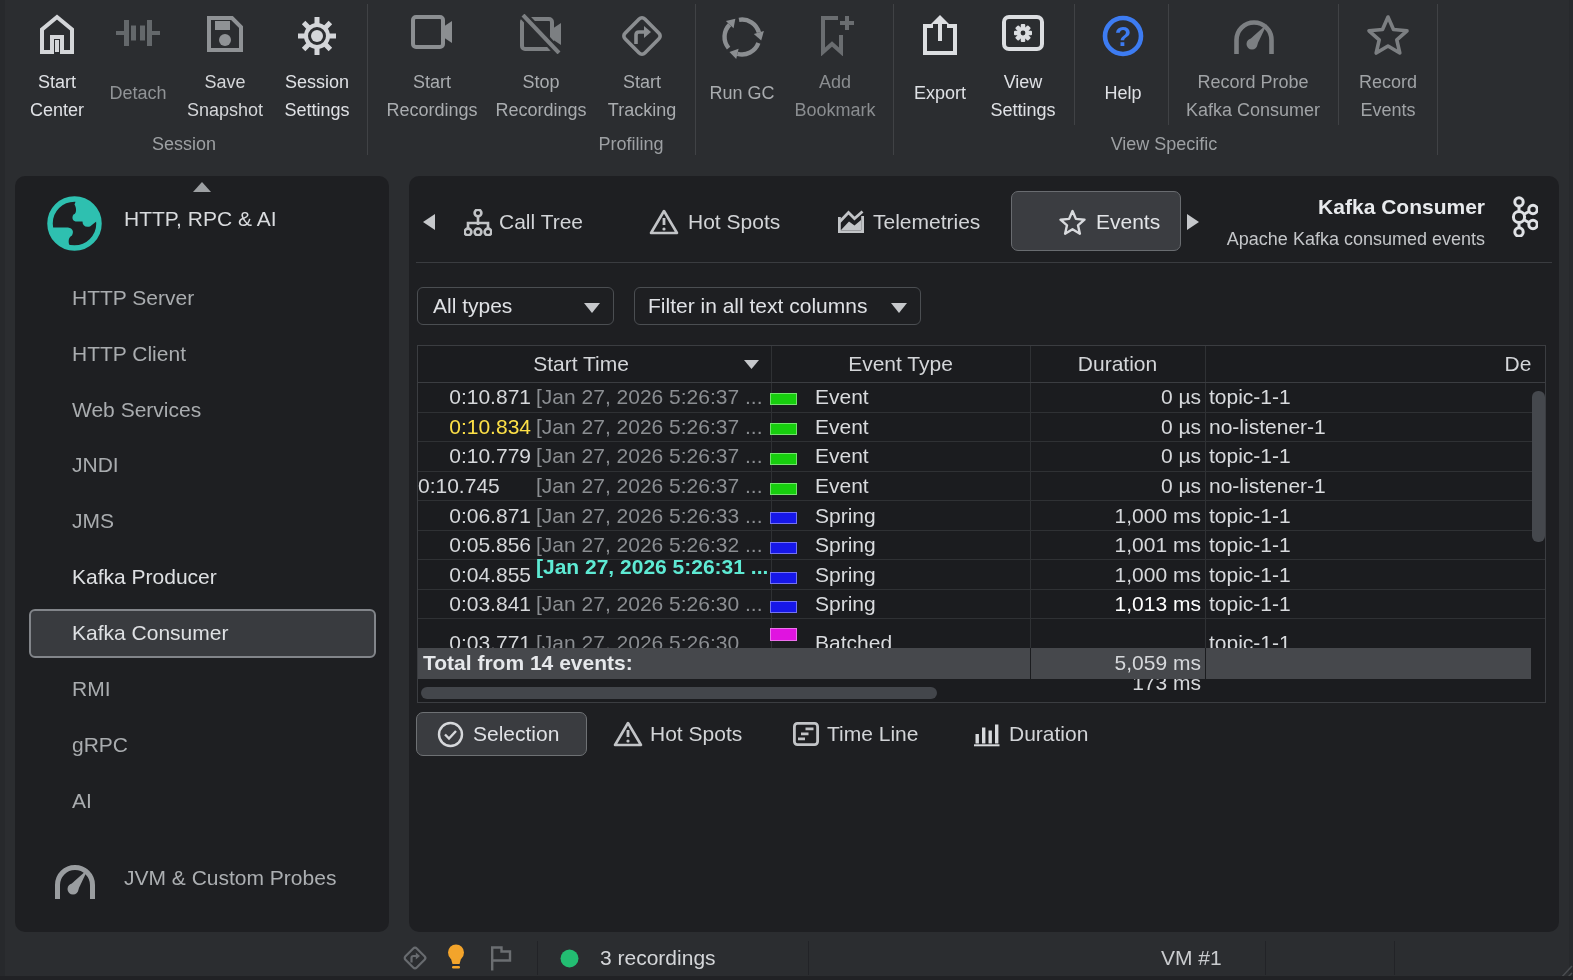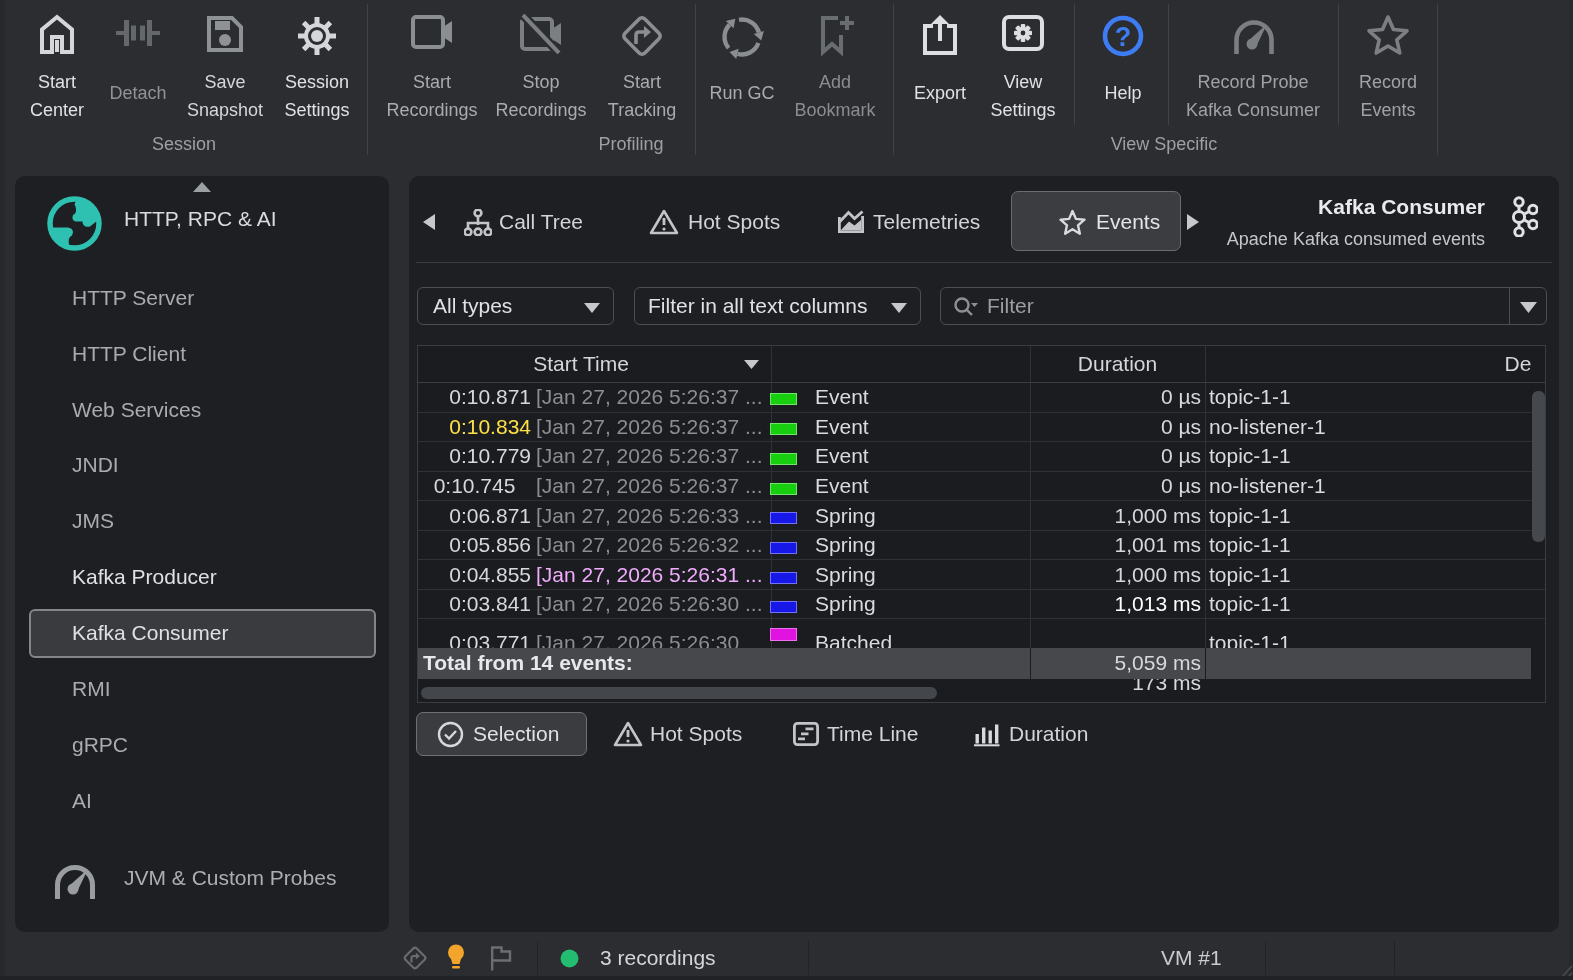--- a/index.html
+++ b/index.html
@@ -294,36 +294,25 @@
     <svg class="abs" style="right:13px;top:15px;" width="16" height="10" viewBox="0 0 16 10">
         <path d="M0 0 H16 L8 10 Z" fill="#c6c8cb"></path>
       </svg>
   </div>
   <div class="abs" style="left:225px;top:111px;width:287px;height:38px;border:1px solid #4b4e52;border-radius:6px;">
     <div class="abs" style="left:13px;top:6px;font-size:21px;color:#dfe1e5;">Filter in all text columns</div>
     <svg class="abs" style="right:13px;top:15px;" width="16" height="10" viewBox="0 0 16 10">
         <path d="M0 0 H16 L8 10 Z" fill="#c6c8cb"></path>
       </svg>
   </div>
-  <div class="abs" style="left:531px;top:111px;width:607px;height:38px;border:1px solid #4b4e52;border-radius:6px;">
-    <svg class="abs" style="left:12px;top:8px;" width="26" height="22" viewBox="0 0 26 22">
-      <circle cx="9" cy="9" r="6.5" fill="none" stroke="#8e9194" stroke-width="2.4"></circle>
-      <path d="M13.8 13.8 L19 19" stroke="#8e9194" stroke-width="2.4"></path>
-      <path d="M18 7 H25 L21.5 11 Z" fill="#8e9194"></path>
-    </svg>
-    <div class="abs" style="left:46px;top:6px;font-size:21px;color:#9b9ea2;">Filter</div>
-    <div class="abs" style="right:36px;top:0;width:1px;height:36px;background:#4b4e52;"></div>
-    <svg class="abs" style="right:9px;top:14px;" width="17" height="11" viewBox="0 0 17 11">
-        <path d="M0 0 H17 L8.5 11 Z" fill="#c6c8cb"></path>
-      </svg>
-  </div>
 
   <div id="tablebox">
 
     <div class="th" style="left:0;width:326px;">Start Time</div>
+    <div class="th" style="left:353px;width:259px;">Event Type</div>
     <div class="th" style="left:612px;width:175px;">Duration</div>
     <div class="th" style="left:1080px;width:40px;">De</div>
     <svg class="abs" style="left:326px;top:14px;" width="15" height="9" viewBox="0 0 15 9">
         <path d="M0 0 H15 L7.5 9 Z" fill="#c6c8cb"></path>
       </svg>
 
     <div class="colsep" style="left:353px;"></div>
     <div class="colsep" style="left:612px;"></div>
     <div class="colsep" style="left:787px;"></div>
     <div class="rowsep" style="top:36px;background:#3b3d41;"></div>
@@ -352,21 +341,21 @@
       <div class="cell" style="left:613px;top:69px;width:170px;text-align:right;color:#d6d8db;">0 µs</div>
       <div class="cell" style="left:791px;top:69px;color:#d9dbde;">no-listener-1</div>
 
       <div class="cell" style="left:0;top:98px;width:113px;text-align:right;color:#d6d8db;">0:10.779</div>
       <div class="cell" style="left:118px;top:98px;color:#8b8e92;">[Jan 27, 2026 5:26:37 ...</div>
       <div class="abs" style="left:352px;top:107px;width:27px;height:12px;background:#17cf0e;border:1px solid rgba(255,255,255,0.4);"></div>
       <div class="cell" style="left:397px;top:98px;color:#d9dbde;">Event</div>
       <div class="cell" style="left:613px;top:98px;width:170px;text-align:right;color:#d6d8db;">0 µs</div>
       <div class="cell" style="left:791px;top:98px;color:#d9dbde;">topic-1-1</div>
 
-      <div class="cell" style="left:0;top:128px;width:113px;text-align:center;color:#d6d8db;">0:10.745</div>
+      <div class="cell" style="left:0;top:128px;width:113px;text-align:left;color:#d6d8db;">0:10.745</div>
       <div class="cell" style="left:118px;top:128px;color:#8b8e92;">[Jan 27, 2026 5:26:37 ...</div>
       <div class="abs" style="left:352px;top:137px;width:27px;height:12px;background:#17cf0e;border:1px solid rgba(255,255,255,0.4);"></div>
       <div class="cell" style="left:397px;top:128px;color:#d9dbde;">Event</div>
       <div class="cell" style="left:613px;top:128px;width:170px;text-align:right;color:#d6d8db;">0 µs</div>
       <div class="cell" style="left:791px;top:128px;color:#d9dbde;">no-listener-1</div>
 
       <div class="cell" style="left:0;top:158px;width:113px;text-align:right;color:#d6d8db;">0:06.871</div>
       <div class="cell" style="left:118px;top:158px;color:#8b8e92;">[Jan 27, 2026 5:26:33 ...</div>
       <div class="abs" style="left:352px;top:166px;width:27px;height:12px;background:#1717e8;border:1px solid rgba(255,255,255,0.4);"></div>
       <div class="cell" style="left:397px;top:158px;color:#d9dbde;">Spring</div>
@@ -374,21 +363,21 @@
       <div class="cell" style="left:791px;top:158px;color:#d9dbde;">topic-1-1</div>
 
       <div class="cell" style="left:0;top:187px;width:113px;text-align:right;color:#d6d8db;">0:05.856</div>
       <div class="cell" style="left:118px;top:187px;color:#8b8e92;">[Jan 27, 2026 5:26:32 ...</div>
       <div class="abs" style="left:352px;top:196px;width:27px;height:12px;background:#1717e8;border:1px solid rgba(255,255,255,0.4);"></div>
       <div class="cell" style="left:397px;top:187px;color:#d9dbde;">Spring</div>
       <div class="cell" style="left:613px;top:187px;width:170px;text-align:right;color:#d6d8db;">1,001 ms</div>
       <div class="cell" style="left:791px;top:187px;color:#d9dbde;">topic-1-1</div>
 
       <div class="cell" style="left:0;top:217px;width:113px;text-align:right;color:#d6d8db;">0:04.855</div>
-      <div class="cell" style="left:118px;top:217px;color:#f0abfc;">[Jan 27, 2026 5:26:31 ...</div>
+      <div class="cell" style="left:118px;top:209px;color:#5eead4;font-weight:bold;">[Jan 27, 2026 5:26:31 ...</div>
       <div class="abs" style="left:352px;top:226px;width:27px;height:12px;background:#1717e8;border:1px solid rgba(255,255,255,0.4);"></div>
       <div class="cell" style="left:397px;top:217px;color:#d9dbde;">Spring</div>
       <div class="cell" style="left:613px;top:217px;width:170px;text-align:right;color:#d6d8db;">1,000 ms</div>
       <div class="cell" style="left:791px;top:217px;color:#d9dbde;">topic-1-1</div>
 
       <div class="cell" style="left:0;top:246px;width:113px;text-align:right;color:#d6d8db;">0:03.841</div>
       <div class="cell" style="left:118px;top:246px;color:#8b8e92;">[Jan 27, 2026 5:26:30 ...</div>
       <div class="abs" style="left:352px;top:255px;width:27px;height:12px;background:#1717e8;border:1px solid rgba(255,255,255,0.4);"></div>
       <div class="cell" style="left:397px;top:246px;color:#d9dbde;">Spring</div>
       <div class="cell" style="left:613px;top:246px;width:170px;text-align:right;color:#ffffff;">1,013 ms</div>

